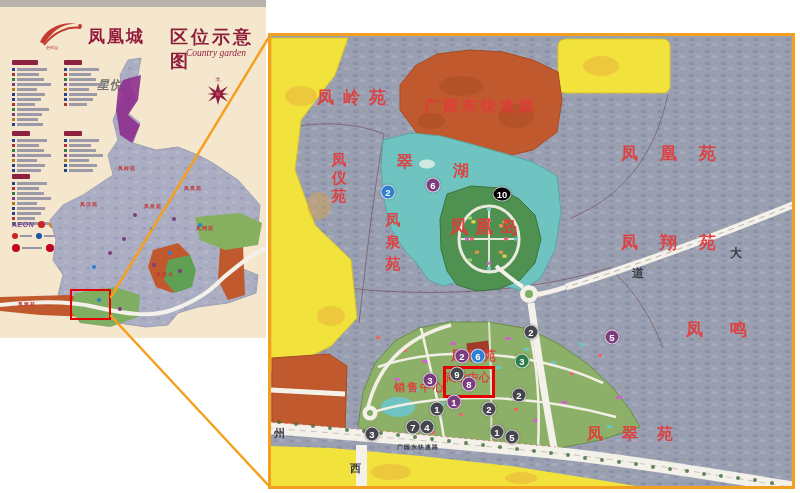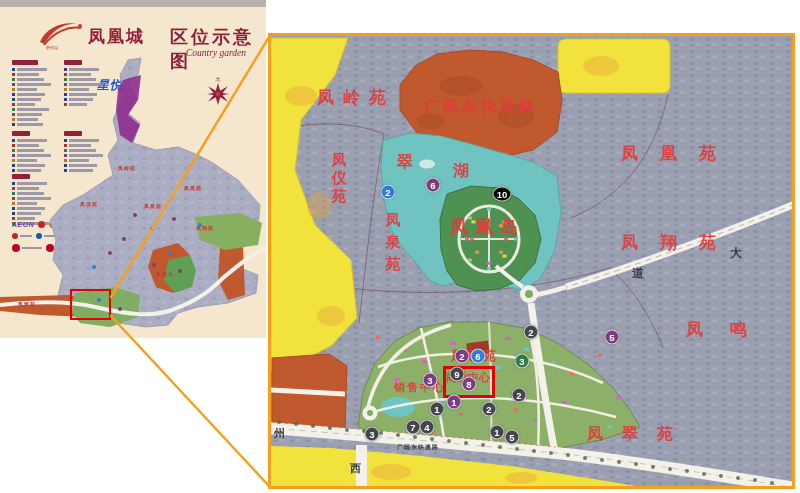--- a/index.html
+++ b/index.html
@@ -14,21 +14,21 @@
   #brandName { position:absolute; left:88px; top:25px; font-size:17px; font-weight:bold;
                color:#931c3d; letter-spacing:2px; }
   #brandSub  { position:absolute; left:46px; top:45px; font-size:4px; color:#c23b2e; }
   #docTitle  { position:absolute; left:170px; top:25px; font-size:18px; font-weight:bold;
                color:#8e1f3c; letter-spacing:3px; font-family:"Liberation Serif", serif; }
   #docSub    { position:absolute; left:186px; top:48px; font-size:9.5px; font-style:italic;
                color:#8e1f3c; font-family:"Liberation Serif", serif; }
   #compass   { position:absolute; left:204px; top:76px; width:28px; text-align:center; }
   #compassN  { font-size:5px; color:#8e2040; }
   #starLabel { position:absolute; left:97px; top:77px; font-size:12px; font-weight:bold;
-               font-style:italic; color:#1d4ed8; letter-spacing:1px; }
+               font-style:italic; color:#737373; letter-spacing:1px; }
 
   .legend-header { position:absolute; height:5px; background:#8e2040; border-radius:1px; }
   .legend-row    { position:absolute; height:3px; display:flex; align-items:center; }
   .legend-bullet { width:3px; height:3px; margin-right:2px; flex:none; }
   .legend-bar    { height:2.2px; background:#8c8ca2; opacity:.85; }
 
   .partner-row { position:absolute; left:12px; display:flex; align-items:center; gap:4px; }
   #aeonLabel   { font-size:7px; font-weight:bold; color:#7a3b9a; font-style:italic; letter-spacing:.5px; }
   .plogo  { border-radius:50%; flex:none; }
   .pbar   { height:2.2px; background:#9a96a8; }

